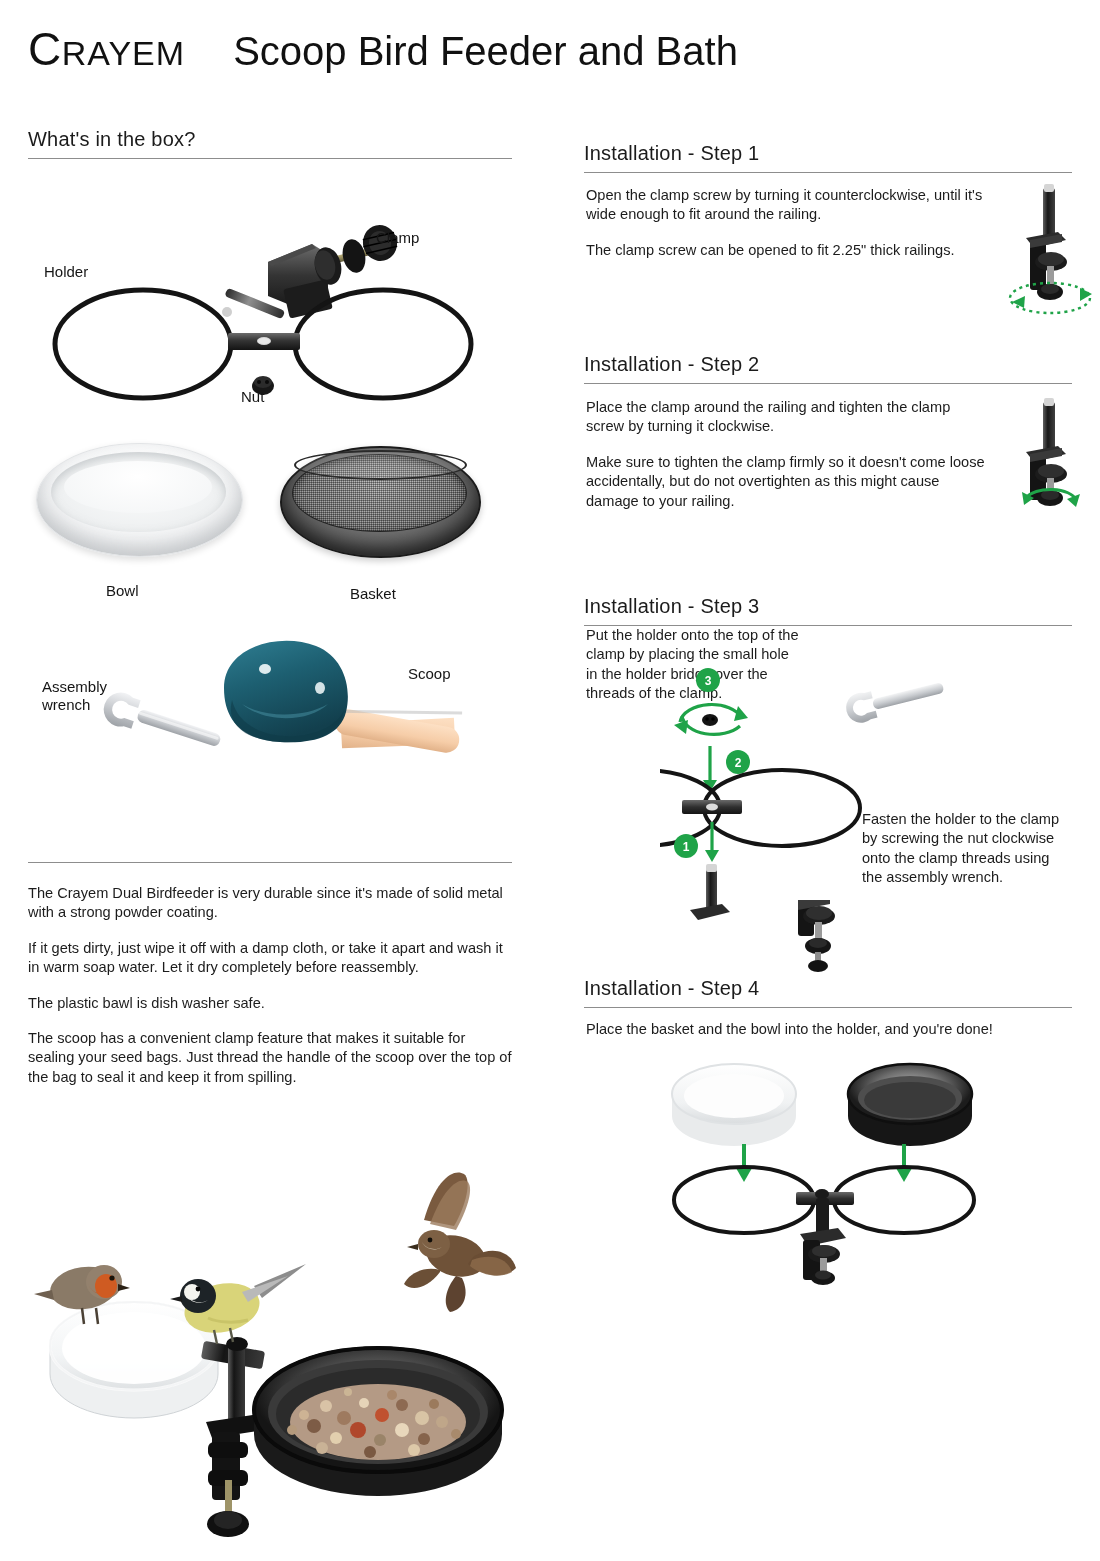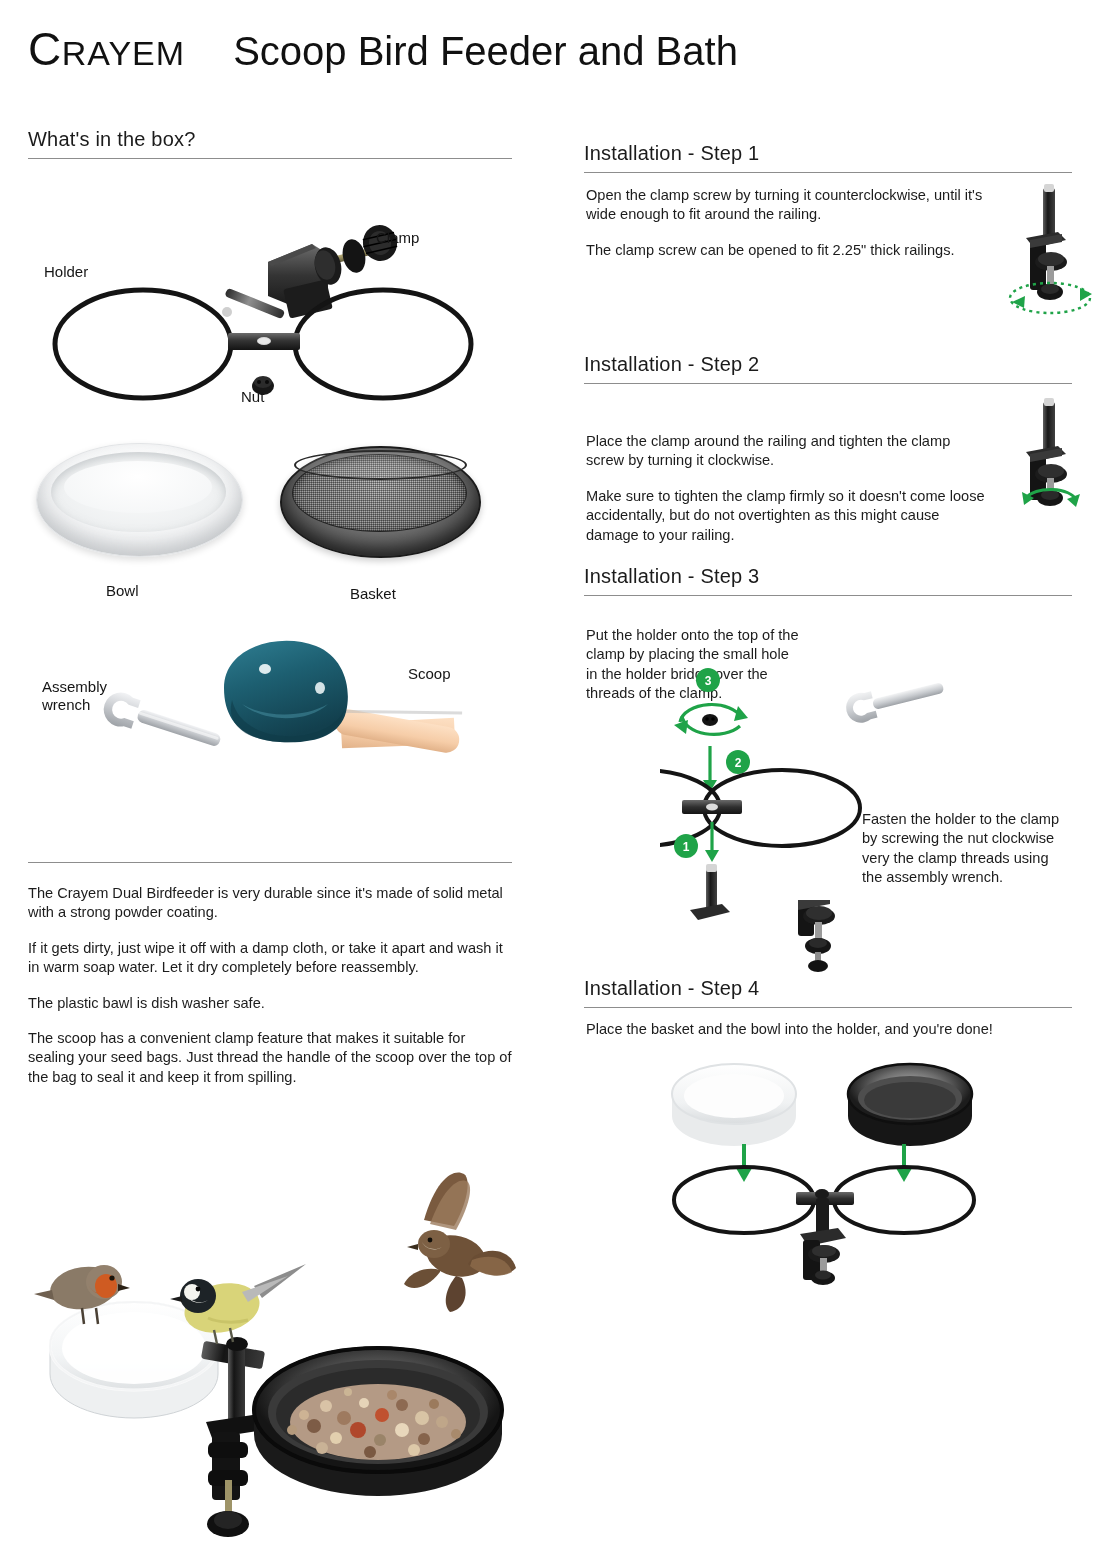--- a/index.html
+++ b/index.html
@@ -342,21 +342,21 @@
       <ellipse cx="42" cy="118" rx="40" ry="15" fill="none" stroke="#1fa348" stroke-width="2.4" stroke-dasharray="3 4"></ellipse>
       <path d="M72 108 l12 6 -12 7 z" fill="#1fa348"></path>
       <path d="M16 128 l-12 -6 13 -6 z" fill="#1fa348"></path>
     </svg>
   </div>
 
   <div style="position:absolute;left:584px;top:353px;width:488px;">
     <div class="sec-head">Installation - Step 2</div>
     <div class="sec-rule"></div>
   </div>
-  <div style="position:absolute;left:586px;top:398px;width:400px;margin-top:34px;">
+  <div style="position:absolute;left:586px;top:398px;width:400px;">
     <p class="body">Place the clamp around the railing and tighten the clamp screw by turning it clockwise.</p>
     <p class="body">Make sure to tighten the clamp firmly so it doesn't come loose accidentally, but do not overtighten as this might cause damage to your railing.</p>
   </div>
   <div class="art" style="left:1008px;top:398px;width:92px;height:125px;">
     <svg width="92" height="125" viewBox="0 0 92 125">
       <rect x="35" y="4" width="12" height="52" rx="3" fill="url(#s1post)"></rect>
       <rect x="36" y="0" width="10" height="8" rx="2" fill="#d5d5d5"></rect>
       <path d="M18 54 L50 48 L58 56 L26 64 Z" fill="#2b2b2b"></path>
       <rect x="22" y="58" width="16" height="44" rx="3" fill="#141414"></rect>
       <path d="M22 56 L54 50 L54 58 L22 64 Z" fill="#3a3a3a"></path>
@@ -364,29 +364,29 @@
       <ellipse cx="43" cy="73" rx="13" ry="7" fill="#2f2f2f"></ellipse>
       <rect x="39" y="80" width="7" height="16" fill="#9b9b9b"></rect>
       <ellipse cx="42" cy="100" rx="13" ry="8" fill="#151515"></ellipse>
       <ellipse cx="42" cy="97" rx="9" ry="5" fill="#2a2a2a"></ellipse>
       <path d="M18 100 a26 13 0 0 1 50 2" fill="none" stroke="#1fa348" stroke-width="3"></path>
       <path d="M14 94 l2 13 10 -7 z" fill="#1fa348"></path>
       <path d="M72 96 l-4 13 -9 -8 z" fill="#1fa348"></path>
     </svg>
   </div>
 
-  <div style="position:absolute;left:584px;top:565px;width:488px;">
+  <div style="position:absolute;left:584px;top:595px;width:488px;">
     <div class="sec-head">Installation - Step 3</div>
     <div class="sec-rule"></div>
   </div>
   <div style="position:absolute;left:586px;top:626px;width:214px;">
     <p class="body">Put the holder onto the top of the clamp by placing the small hole in the holder bridge over the threads of the clamp.</p>
   </div>
   <div style="position:absolute;left:862px;top:810px;width:210px;">
-    <p class="body">Fasten the holder to the clamp by screwing the nut clockwise very the clamp threads using the assembly wrench.</p>
+    <p class="body">Fasten the holder to the clamp by screwing the nut clockwise onto the clamp threads using the assembly wrench.</p>
   </div>
 
   <div class="art" style="left:660px;top:650px;width:420px;height:270px;">
     <svg width="420" height="270" viewBox="0 0 420 270">
       <defs>
         <linearGradient id="s3bar" x1="0" y1="0" x2="0" y2="1">
           <stop offset="0" stop-color="#6a6a6a"></stop>
             <stop offset=".5" stop-color="#2f2f2f"></stop>
             <stop offset="1" stop-color="#141414"></stop>
         </linearGradient>

